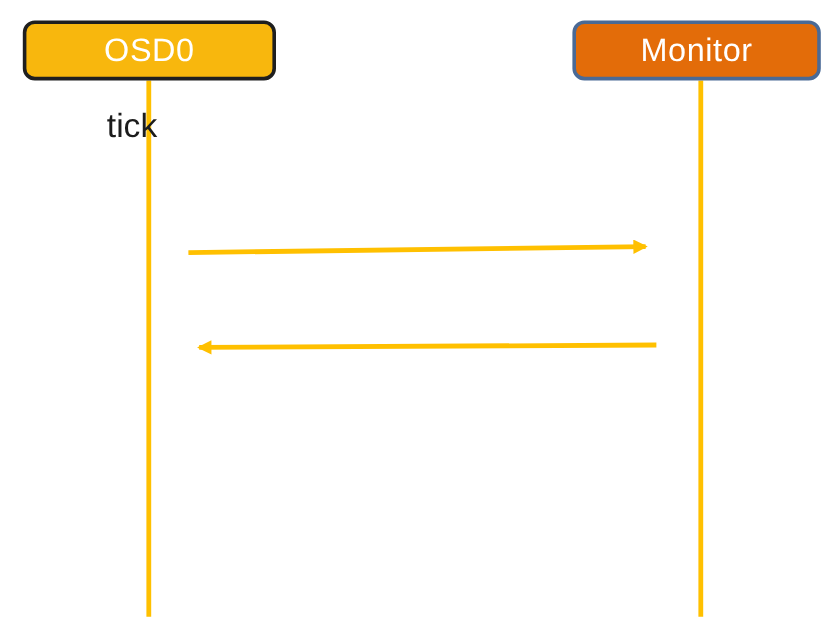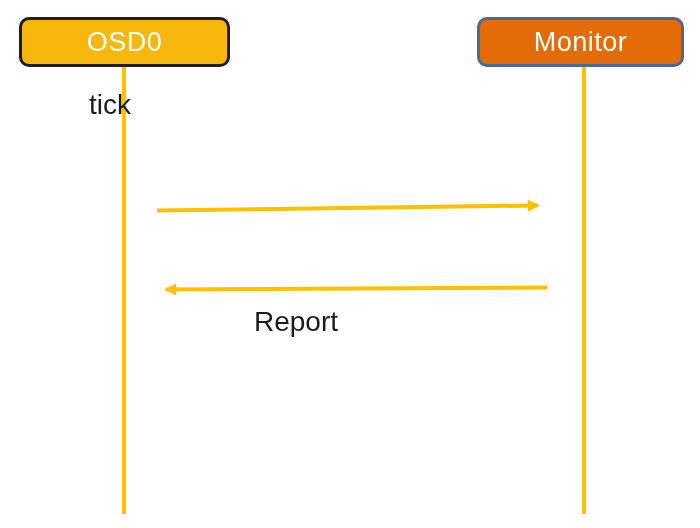--- a/index.html
+++ b/index.html
@@ -83,15 +83,14 @@
     <span>OSD0</span>
   </div>
 
   <div class="actor actor-monitor">
     <span>Monitor</span>
   </div>
 
   <div class="diagram-label label-tick">tick</div>
 
 
-  <div class="diagram-label label-msg2">Report</div>
 
 </div>
 
 </body></html>

